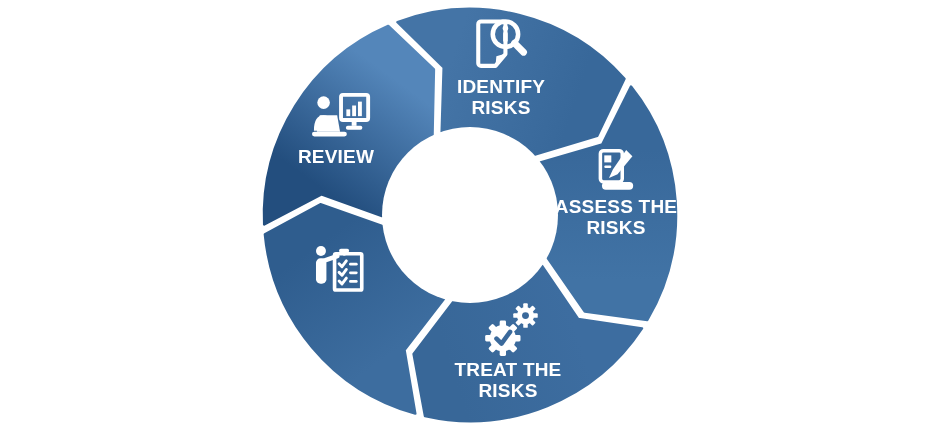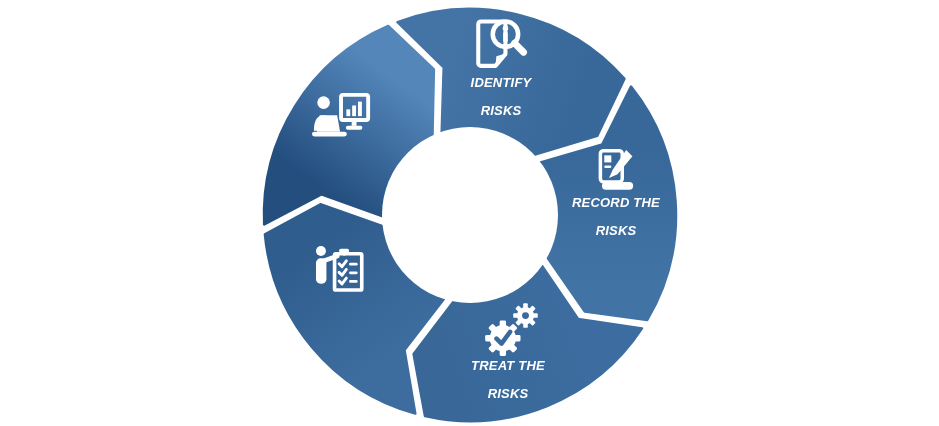--- a/index.html
+++ b/index.html
@@ -3,22 +3,22 @@
 <meta charset="utf-8">
 <style>
   html,body{margin:0;padding:0;background:#ffffff;}
   .stage{
     position:relative;width:939px;height:426px;background:#ffffff;overflow:hidden;
     font-family:"Liberation Sans",sans-serif;
   }
   .ring-svg{position:absolute;left:0;top:0;width:939px;height:426px;}
   .seg-label{
     position:absolute;color:var(--label-color,#ffffff);font-weight:bold;
-    font-size:13px;line-height:28px;letter-spacing:.2px;white-space:pre-line;
-    text-align:center;transform:translate(-50%,-50%);width:150px;font-style:italic;
+    font-size:19px;line-height:21px;letter-spacing:.2px;white-space:pre-line;
+    text-align:center;transform:translate(-50%,-50%);width:150px;
   }
   .seg-label.left-align{text-align:left;transform:translate(0,-50%);width:140px;}
 </style>
 </head>
 <body>
 
 <div class="stage" style="--label-color: #ffffff; background: rgb(255, 255, 255);">
 
   <svg class="ring-svg" viewBox="0 0 939 426">
     <defs id="ring-defs">
@@ -132,17 +132,18 @@
 
     <use href="#sym-document-magnifier" x="471" y="16" width="58" height="58"></use>
     <use href="#sym-document-pencil" x="591" y="146" width="50" height="50"></use>
     <use href="#sym-gears-check" x="482" y="302" width="58" height="58"></use>
     <use href="#sym-person-checklist" x="311" y="242" width="58" height="58"></use>
     <use href="#sym-person-computer" x="311" y="90" width="62" height="62"></use>
   </svg>
 
   <div class="seg-label" style="left:501px;top:97px;">IDENTIFY
 RISKS</div>
-  <div class="seg-label" style="left:616px;top:217px;">RECORD THE
+  <div class="seg-label" style="left:616px;top:217px;">ASSESS THE
 RISKS</div>
   <div class="seg-label" style="left:508px;top:380px;">TREAT THE
 RISKS</div>
+  <div class="seg-label" style="left:336px;top:156px;">REVIEW</div>
 </div>
 
 </body></html>

